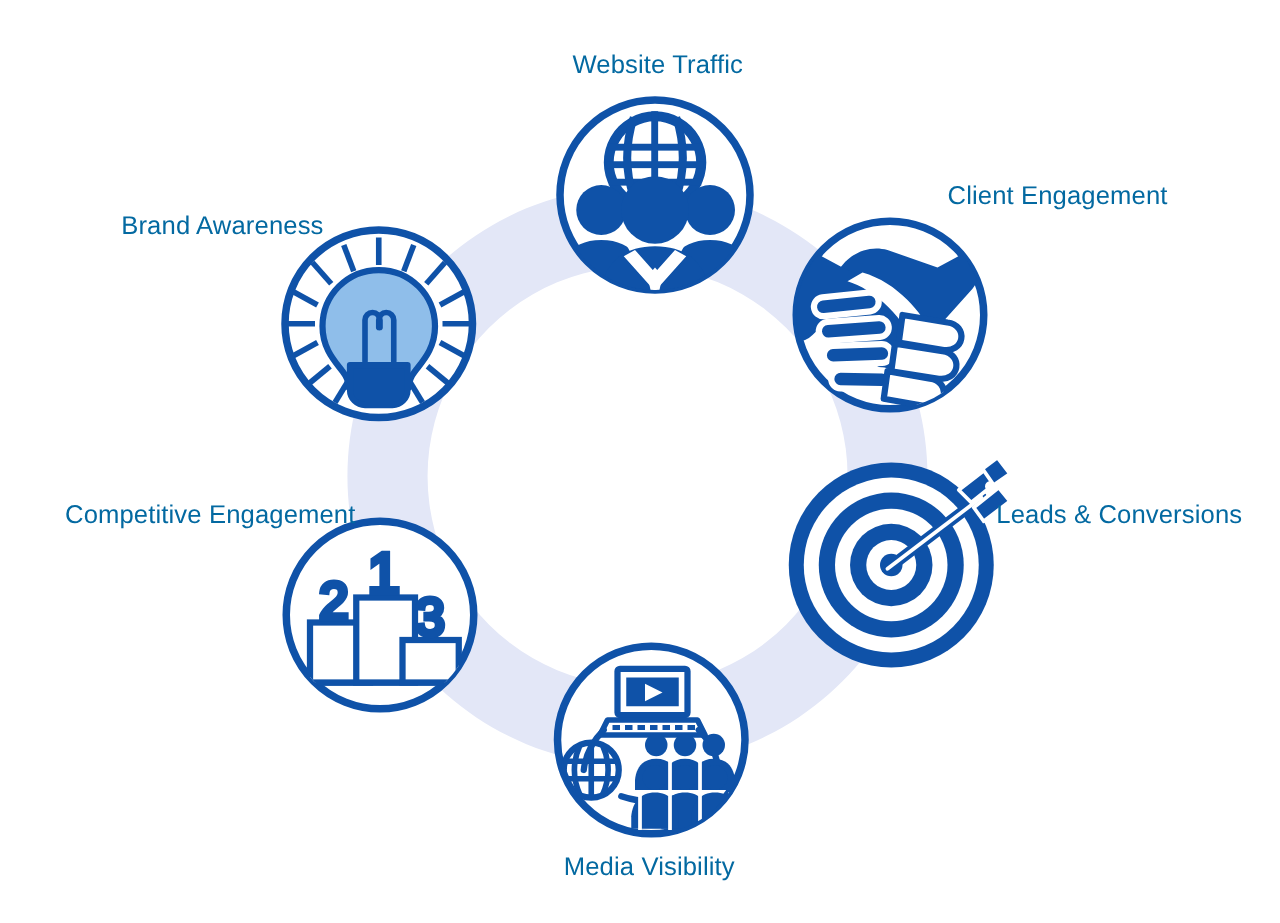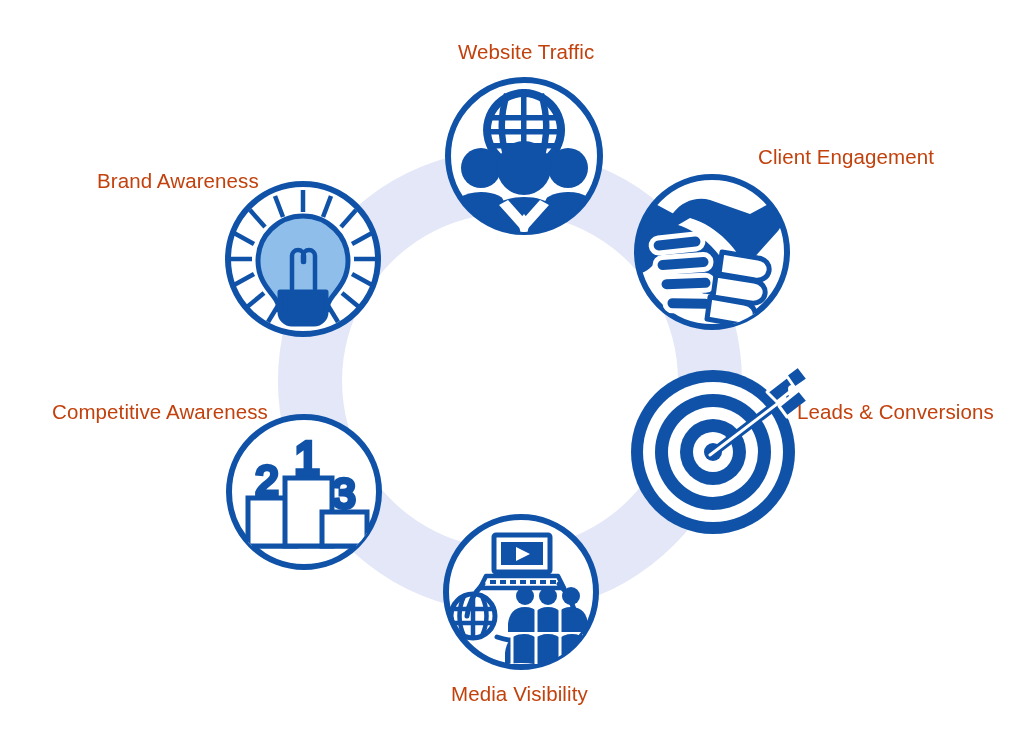--- a/index.html
+++ b/index.html
@@ -15,21 +15,21 @@
     font-family: "Liberation Sans", sans-serif;
   }
   #stage {
     position: absolute;
     left: 0; top: 0;
     width: 1024px;
     height: 738px;
   }
   .node-label {
     position: absolute;
-    color: #c2410c;
+    color: #0369a1;
     font-family: "Liberation Sans", sans-serif;
     font-size: 20.5px;
     font-weight: 400;
     letter-spacing: 0.1px;
     white-space: nowrap;
     line-height: 1;
   }
   .lbl-website   { left: 458px; top: 42px; }
   .lbl-client    { left: 758px; top: 147px; }
   .lbl-leads     { left: 797px; top: 402px; }
@@ -325,17 +325,17 @@
 
   
   <div class="node-label lbl-website">Website Traffic</div>
 
   <div class="node-label lbl-client">Client Engagement</div>
 
   <div class="node-label lbl-leads">Leads &amp; Conversions</div>
 
   <div class="node-label lbl-media">Media Visibility</div>
 
-  <div class="node-label lbl-competitive">Competitive Awareness</div>
+  <div class="node-label lbl-competitive">Competitive Engagement</div>
 
   <div class="node-label lbl-brand">Brand Awareness</div>
 
 </div>
 
 </body></html>

